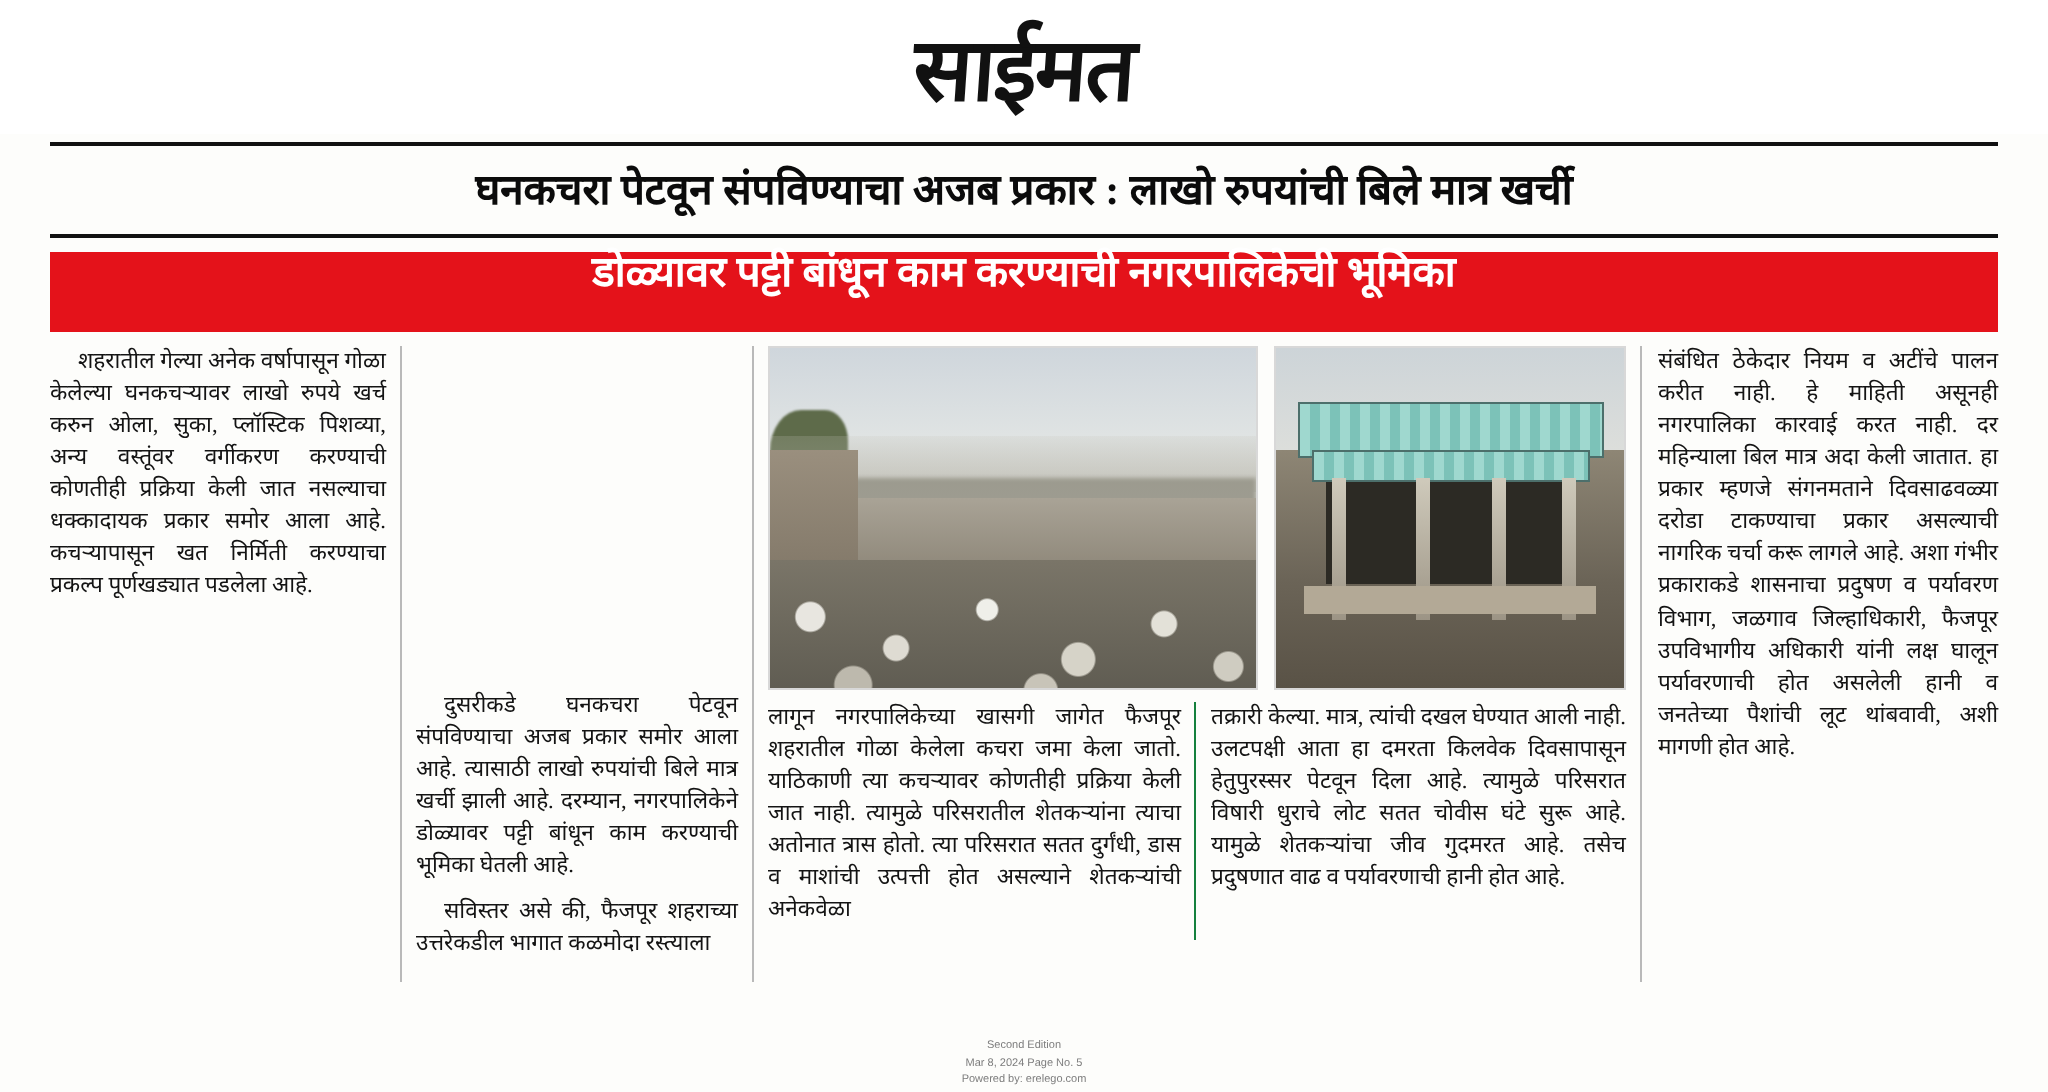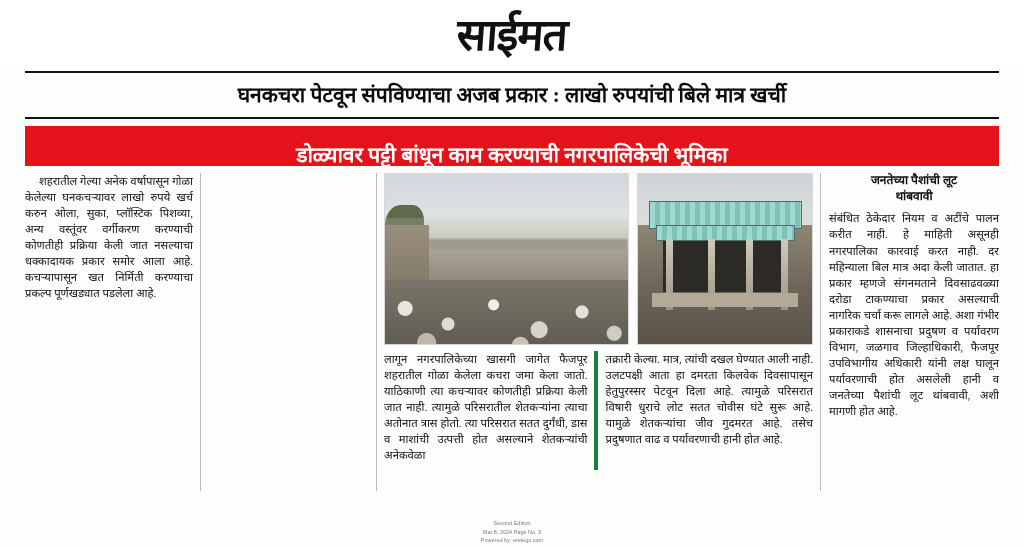--- a/index.html
+++ b/index.html
@@ -59,21 +59,21 @@
     line-height: 1.25;
     white-space: nowrap;
   }
   
   .redband {
     width: 974px;
     margin: 7px auto 0 auto;
     background: #e4121a;
     height: 40px;
     display: flex;
-    align-items: flex-end;
+    align-items: flex-start;
     justify-content: center;
   }
   .redband-text {
     font-family: "Liberation Serif", serif;
     font-size: 21px;
     font-weight: bold;
     color: #ffffff;
     text-align: center;
     line-height: 1;
     white-space: nowrap;
@@ -246,20 +246,22 @@
   </div>
 
   <div class="body-area">
 
     <div class="col col1 col-sep">
       <p class="body-text indent">शहरातील गेल्या अनेक वर्षापासून गोळा केलेल्या घनकचऱ्यावर लाखो रुपये खर्च करुन ओला, सुका, प्लॉस्टिक पिशव्या, अन्य वस्तूंवर वर्गीकरण करण्याची कोणतीही प्रक्रिया केली जात नसल्याचा धक्कादायक प्रकार समोर आला आहे. कचऱ्यापासून खत निर्मिती करण्याचा प्रकल्प पूर्णखड्यात पडलेला आहे.</p>
     </div>
 
     <div class="col col2 col-sep">
       <div style="height:172px;"></div>
+      <p class="body-text indent">दुसरीकडे घनकचरा पेटवून संपविण्याचा अजब प्रकार समोर आला आहे. त्यासाठी लाखो रुपयांची बिले मात्र खर्ची झाली आहे. दरम्यान, नगरपालिकेने डोळ्यावर पट्टी बांधून काम करण्याची भूमिका घेतली आहे.</p>
+      <p class="body-text indent">सविस्तर असे की, फैजपूर शहराच्या उत्तरेकडील भागात कळमोदा रस्त्याला</p>
     </div>
 
     <div class="col colmid col-sep">
       <div class="photos">
         <div class="photo photo-dump">
           <div class="sky"></div>
           <div class="tree-left"></div>
           <div class="ridge"></div>
           <div class="haze"></div>
           <div class="trash-far"></div>
@@ -273,32 +275,30 @@
           <div class="shed-roof"></div>
           <div class="shed-roof2"></div>
           <div class="pillar" style="left:16%;"></div>
           <div class="pillar" style="left:40%;"></div>
           <div class="pillar" style="left:62%;"></div>
           <div class="pillar" style="left:82%;"></div>
           <div class="shed-floor"></div>
         </div>
       </div>
       <div style="display:flex; gap:0;">
-        <div style="width:214px; padding-right:6px; box-sizing:border-box; border-right:4px solid #15803d;">
+        <div style="width:214px; padding-right:6px; box-sizing:border-box; border-right:1px solid #15803d;">
           <p class="body-text">लागून नगरपालिकेच्या खासगी जागेत फैजपूर शहरातील गोळा केलेला कचरा जमा केला जातो. याठिकाणी त्या कचऱ्यावर कोणतीही प्रक्रिया केली जात नाही. त्यामुळे परिसरातील शेतकऱ्यांना त्याचा अतोनात त्रास होतो. त्या परिसरात सतत दुर्गंधी, डास व माशांची उत्पत्ती होत असल्याने शेतकऱ्यांची अनेकवेळा</p>
         </div>
         <div style="width:216px; padding-left:8px; box-sizing:border-box;">
           <p class="body-text">तक्रारी केल्या. मात्र, त्यांची दखल घेण्यात आली नाही. उलटपक्षी आता हा दमरता किलवेक दिवसापासून हेतुपुरस्सर पेटवून दिला आहे. त्यामुळे परिसरात विषारी धुराचे लोट सतत चोवीस घंटे सुरू आहे. यामुळे शेतकऱ्यांचा जीव गुदमरत आहे. तसेच प्रदुषणात वाढ व पर्यावरणाची हानी होत आहे.</p>
         </div>
       </div>
     </div>
 
     <div class="col col5">
-      <div class="kicker" style="white-space:pre-line;">जनतेच्या पैशांची लूट
-थांबवावी</div>
       <p class="body-text">संबंधित ठेकेदार नियम व अटींचे पालन करीत नाही. हे माहिती असूनही नगरपालिका कारवाई करत नाही. दर महिन्याला बिल मात्र अदा केली जातात. हा प्रकार म्हणजे संगनमताने दिवसाढवळ्या दरोडा टाकण्याचा प्रकार असल्याची नागरिक चर्चा करू लागले आहे. अशा गंभीर प्रकाराकडे शासनाचा प्रदुषण व पर्यावरण विभाग, जळगाव जिल्हाधिकारी, फैजपूर उपविभागीय अधिकारी यांनी लक्ष घालून पर्यावरणाची होत असलेली हानी व जनतेच्या पैशांची लूट थांबवावी, अशी मागणी होत आहे.</p>
     </div>
 
   </div>
 
   <div class="footer-stamp">
     <div>Second Edition</div>
     <div>Mar 8, 2024 Page No. 5</div>
     <div>Powered by: erelego.com</div>
   </div>

